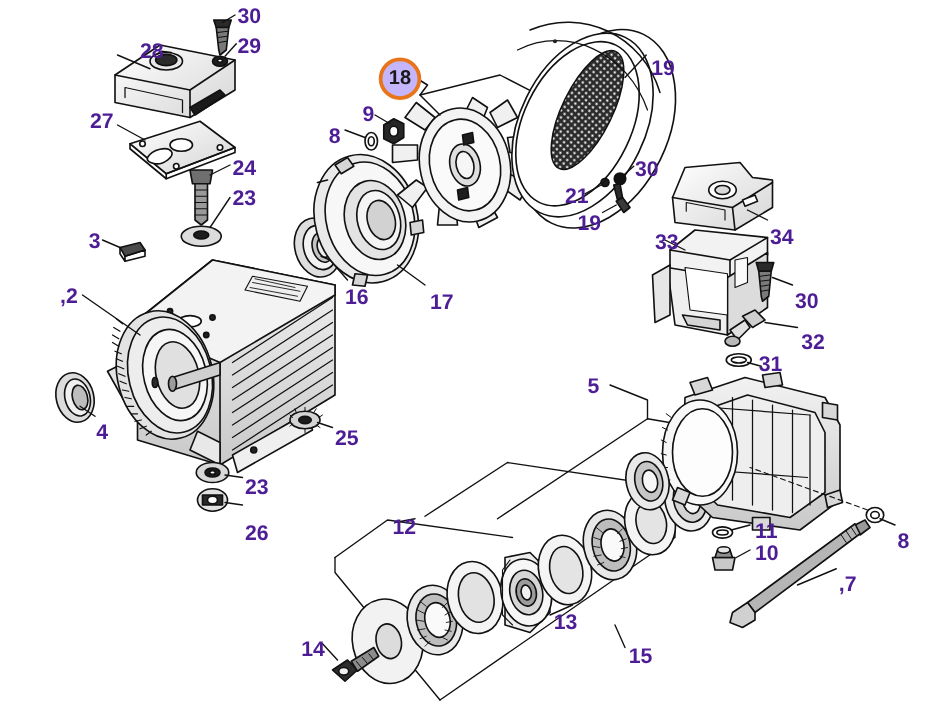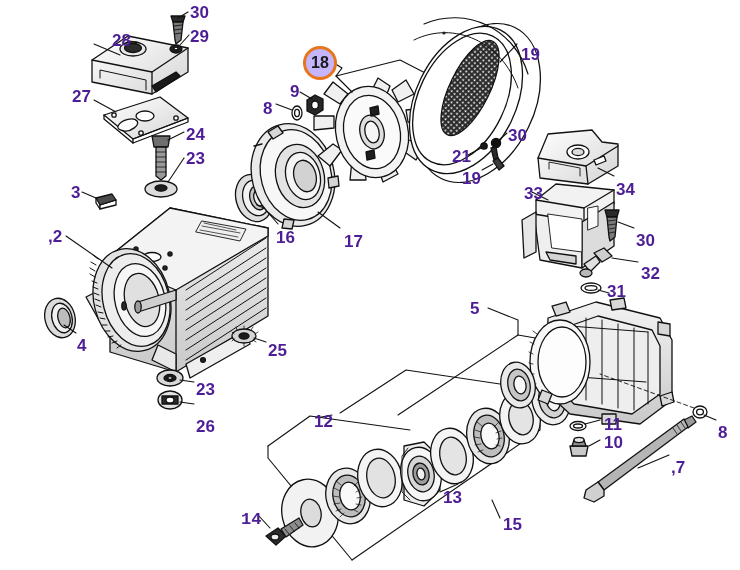--- a/index.html
+++ b/index.html
@@ -472,21 +472,21 @@
   <div class="callout-num" style="left:77px;top:337px;">4</div>
   <div class="callout-num" style="left:276px;top:229px;">16</div>
   <div class="callout-num" style="left:344px;top:233px;text-align:center;">17</div>
   <div class="callout-num" style="left:268px;top:342px;">25</div>
   <div class="callout-num" style="left:196px;top:381px;">23</div>
   <div class="callout-num" style="left:196px;top:404px;margin-top:14px;">26</div>
   <div class="callout-num" style="left:470px;top:300px;">5</div>
   <div class="callout-num" style="left:314px;top:413px;">12</div>
   <div class="callout-num" style="left:443px;top:489px;">13</div>
   <div class="callout-num" style="left:503px;top:516px;">15</div>
-  <div class="callout-num" style="left:241px;top:511px;font-family:Liberation Mono, monospace;">14</div>
+  <div class="callout-num" style="left:241px;top:511px;">14</div>
   <div class="callout-num" style="left:604px;top:416px;">11</div>
   <div class="callout-num" style="left:604px;top:434px;">10</div>
   <div class="callout-num" style="left:718px;top:424px;">8</div>
   <div class="callout-num" style="left:671px;top:459px;">,7</div>
 
   <div class="badge" id="badge18" style="left: 303px; top: 46px; background: #c4b5fd; border-color: rgb(232, 117, 26); color: rgb(26, 26, 26);">
     <span>18</span>
   </div>
 
 </div>

